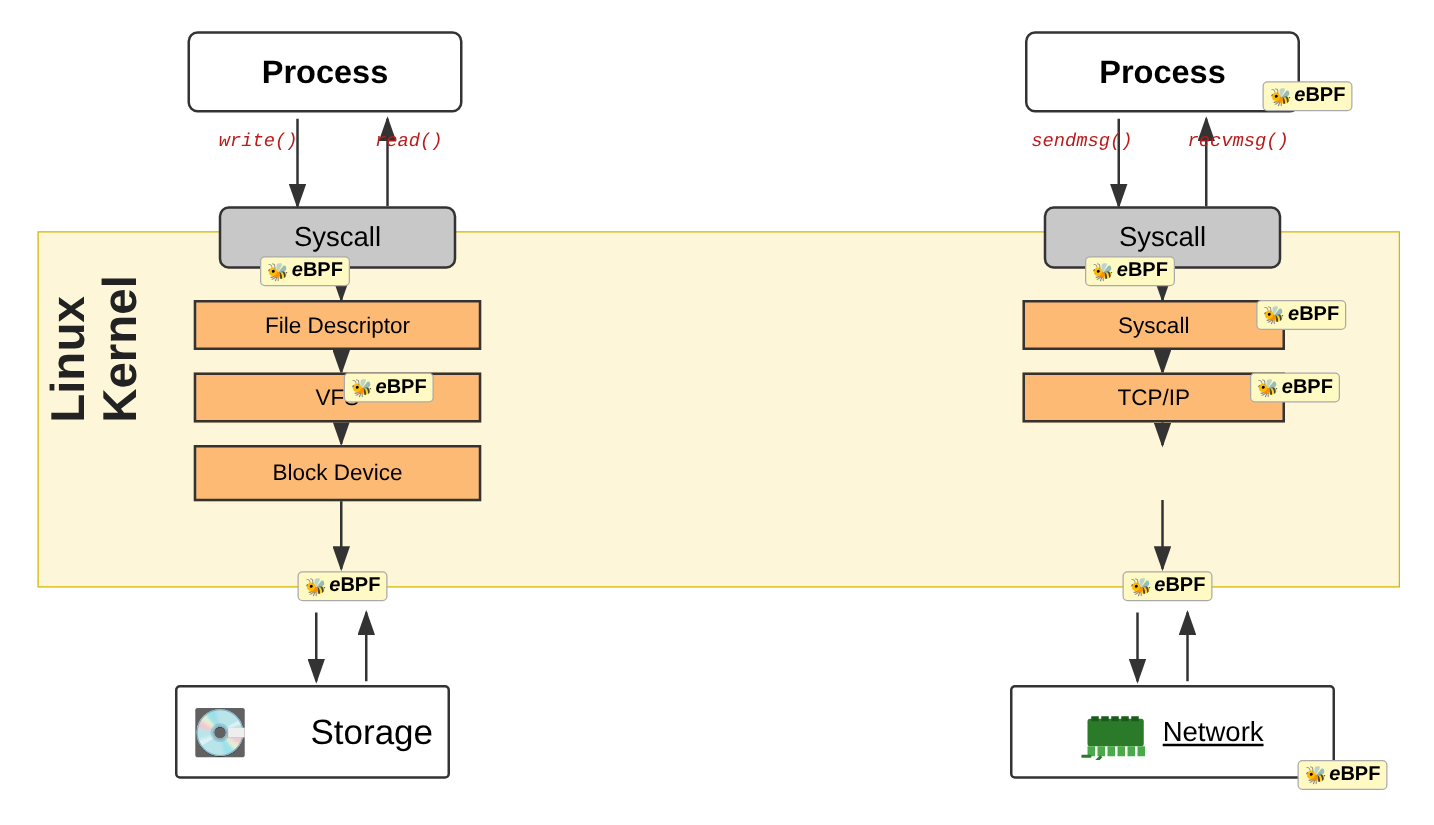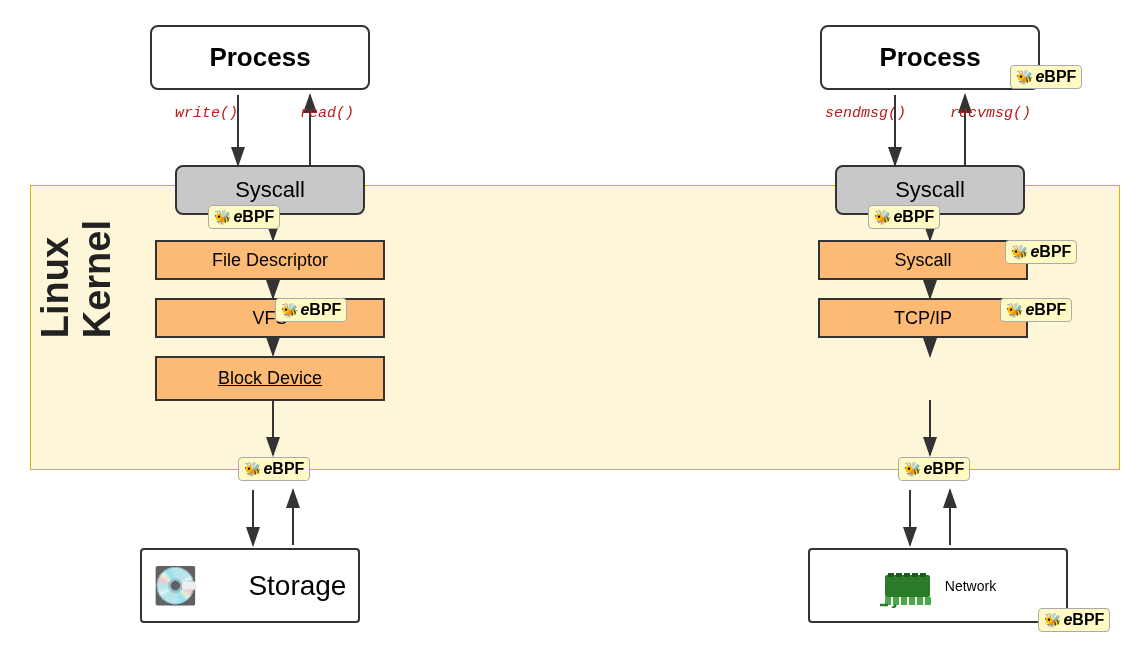--- a/index.html
+++ b/index.html
@@ -217,21 +217,21 @@
 
   <div class="box box-yellow" style="left:155px; top:298px; width:230px; height:40px; font-size:18px;">
     <span>VFS</span>
   </div>
 
   <div class="ebpf-badge" style="left:275px; top:298px;">
     <span class="ebpf-bee">🐝</span>
     <span class="ebpf-text">e<span>BPF</span></span>
   </div>
 
-  <div class="box box-yellow" style="left:155px; top:356px; width:230px; height:45px; font-size:18px;text-decoration:underline;">
+  <div class="box box-yellow" style="left:155px; top:356px; width:230px; height:45px; font-size:18px;">
     <span>Block Device</span>
   </div>
 
   <div class="ebpf-badge" style="left:238px; top:457px;">
     <span class="ebpf-bee">🐝</span>
     <span class="ebpf-text">e<span>BPF</span></span>
   </div>
 
   <div class="icon-box" style="left:140px; top:548px; width:220px; height:75px;">
     <span class="storage-icon">💽</span>
@@ -296,21 +296,21 @@
       <rect x="5" y="34" width="6" height="8" fill="#4aaa4a"></rect>
       <rect x="13" y="34" width="6" height="8" fill="#4aaa4a"></rect>
       <rect x="21" y="34" width="6" height="8" fill="#4aaa4a"></rect>
       <rect x="29" y="34" width="6" height="8" fill="#4aaa4a"></rect>
       <rect x="37" y="34" width="6" height="8" fill="#4aaa4a"></rect>
       <rect x="45" y="34" width="6" height="8" fill="#4aaa4a"></rect>
 
       <line x1="8" y1="42" x2="0" y2="42" stroke="#2a7a2a" stroke-width="2.5"></line>
       <line x1="16" y1="42" x2="8" y2="50" stroke="#2a7a2a" stroke-width="2.5"></line>
     </svg>
-    <span style="font-size:14px;">Network</span>
+    <span style="font-size:22px;text-decoration:underline;">Network</span>
   </div>
 
   <div class="ebpf-badge" style="left:1038px; top:608px;">
     <span class="ebpf-bee">🐝</span>
     <span class="ebpf-text">e<span>BPF</span></span>
   </div>
 
 </div>
 
 </body></html>

